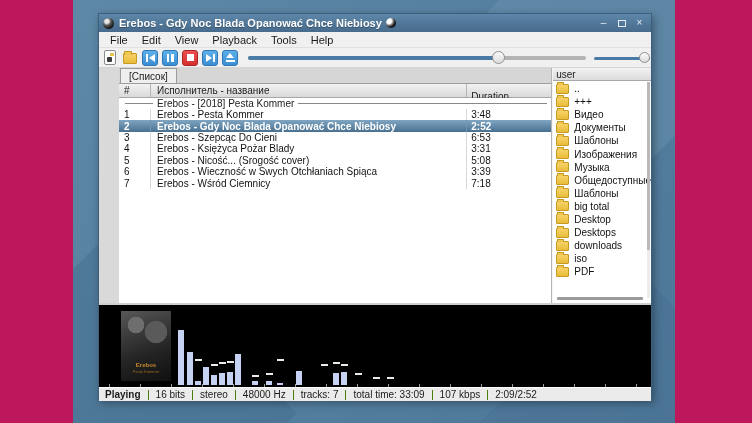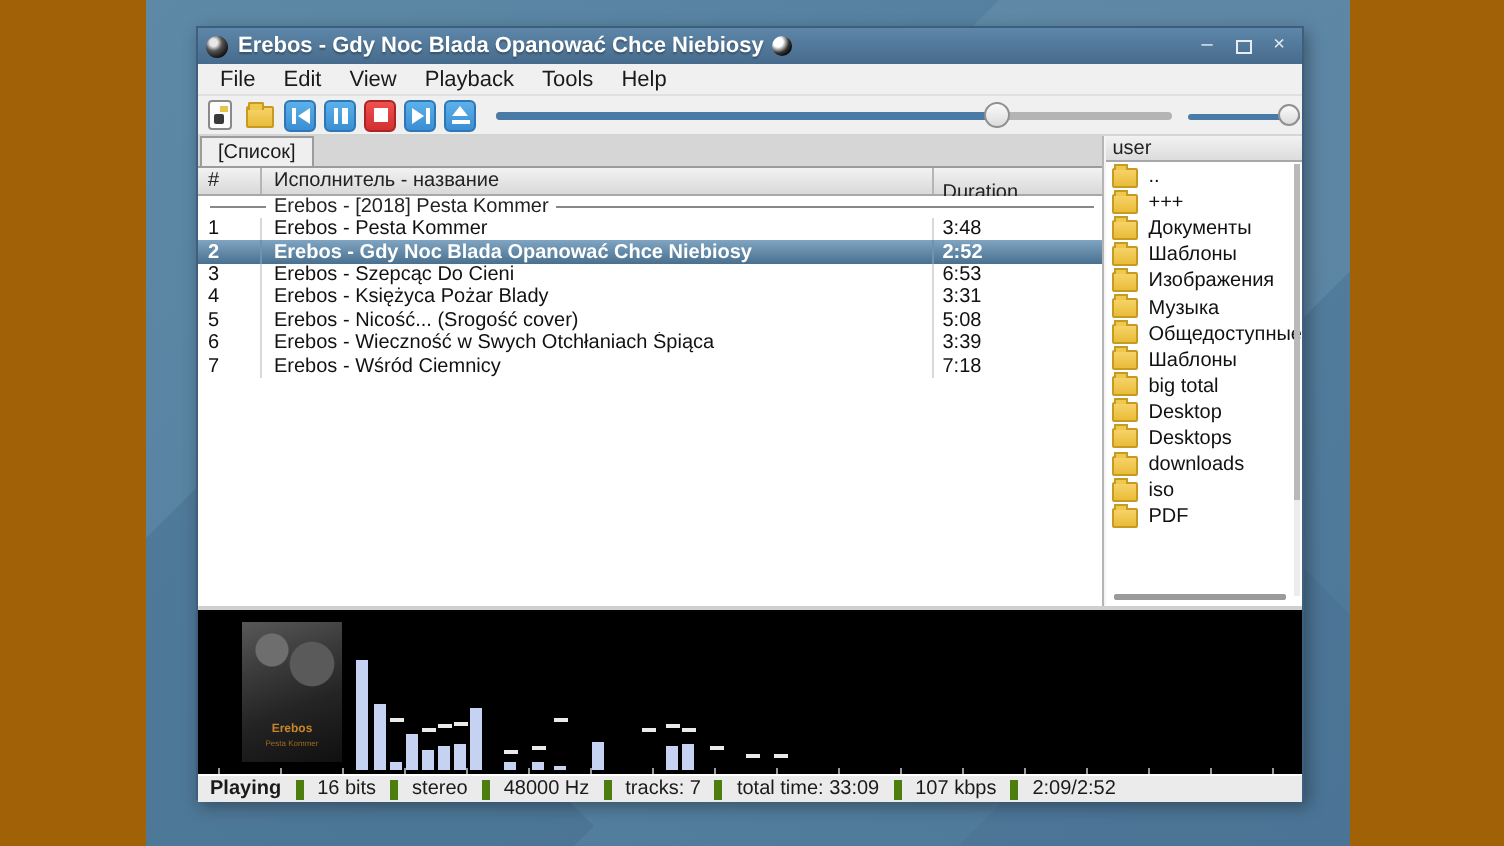--- a/index.html
+++ b/index.html
@@ -1,18 +1,18 @@
 <!DOCTYPE html>
 <html><head>
 <meta charset="utf-8">
 <style>
   * { margin:0; padding:0; box-sizing:border-box; }
   html,body { width:752px; height:423px; background:#000; overflow:hidden;
               font-family:"Liberation Sans", sans-serif; }
-  #stage { position:relative; width:752px; height:423px; background:#a16207; }
+  #stage { position:relative; width:752px; height:423px; background:#be185d; }
 
   
   #desktop { position:absolute; left:73px; top:0; width:602px; height:423px;
              background:linear-gradient(135deg,#5d88a6 0%, #55809f 45%, #4e7798 100%); overflow:hidden; }
   .wp-shape { position:absolute; }
   .wp1 { right:-60px; top:-80px; width:220px; height:220px; background:#6a93af; opacity:.45;
          transform:rotate(45deg); }
   .wp2 { left:-90px; bottom:-120px; width:260px; height:260px; background:#3f6787; opacity:.35;
          transform:rotate(45deg); }
   .wp3 { right:-70px; bottom:-110px; width:220px; height:220px; background:#446e8e; opacity:.35;
@@ -80,21 +80,21 @@
                background:linear-gradient(#fafafa,#dcdcdc); border:1px solid #909090; }
   .vol-wrap { position:relative; height:100%; flex:0 0 56px; margin-left:8px; }
   .vol-track { position:absolute; top:9px; left:0; width:100%; height:3px; border-radius:2px; background:#4a7ba6; }
   .vol-handle { top:4px; width:11px; height:11px; }
   .vol-icon { margin-left:4px; margin-top:1px; }
 
   
   .content { flex:0 0 235px; display:flex; background:#d9d9d9; overflow:hidden; }
 
   
-  .pl-panel { width:460px; display:flex; flex-direction:column; border-right:1px solid #b5b5b5; }
+  .pl-panel { width:460px; display:flex; flex-direction:column; border-right:1px solid #b5b5b5;padding-left:20px; }
   .tabstrip { height:16px; background:#d6d6d6; display:flex; align-items:flex-end; border-bottom:1px solid #9c9c9c; }
   .tab-active { height:15px; background:#efefef; border:1px solid #9c9c9c; border-bottom:none;
                 font-size:10px; color:#1a1a1a; padding:0 8px; display:flex; align-items:center; margin-left:1px; }
   .pl-header { height:14px; background:linear-gradient(#f2f2f2,#d9d9d9); border-bottom:1px solid #a8a8a8;
                display:flex; font-size:10px; color:#222; }
   .pl-header .c-num { width:32px; padding-left:5px; border-right:1px solid #b5b5b5; display:flex; align-items:center; }
   .pl-header .c-title { flex:1; padding-left:6px; border-right:1px solid #b5b5b5; display:flex; align-items:center; }
   .pl-header .c-dur { width:84px; padding-left:4px; display:flex; align-items:center;margin-top:12px; }
   .pl-body { flex:1; background:#fff; overflow:hidden; font-size:10px; color:#111; }
   .group-row { height:11px; display:flex; align-items:center; padding:0 2px; color:#222; }
@@ -135,21 +135,21 @@
                padding-bottom:7px; }
   .art-title { color:#c8862a; font-size:6px; font-weight:bold; line-height:7px; }
   .art-sub   { color:#a06a1e; font-size:4px; line-height:5px; }
   .sp-bar  { position:absolute; bottom:2px; width:6px; background:#c5d2f2; }
   .sp-peak { position:absolute; width:7px; height:2px; background:#eaeaea; }
   .sp-tick { position:absolute; bottom:0; width:1px; height:3px; background:#9a9a9a; }
 
   
   .statusbar { flex:0 0 14px; background:#ebebeb; border-top:1px solid #fff; display:flex; align-items:center;
                font-size:10px; color:#1a1a1a; padding-left:4px; }
-  .sb-seg { padding:0 7px; border-right:4px solid #4d7c0f; height:10px; display:flex; align-items:center;
+  .sb-seg { padding:0 7px; border-right:1px solid #4d7c0f; height:10px; display:flex; align-items:center;
             white-space:nowrap; }
   .sb-seg:first-child { font-weight:bold; padding-left:2px; }
   .sb-seg:last-child { border-right:none; }
 </style>
 </head>
 <body>
 
 <div id="stage">
   <div id="desktop">
     <div class="wp-shape wp1"></div>
@@ -286,20 +286,24 @@
       <div class="fb-panel">
         <div class="fb-header">user</div>
         <div class="fb-list" id="fb-list">
             <div class="fb-row">
               <div class="fb-ico"></div>
               <div>..</div>
             </div>
             <div class="fb-row">
               <div class="fb-ico"></div>
               <div>+++</div>
+            </div>
+            <div class="fb-row">
+              <div class="fb-ico"></div>
+              <div>Видео</div>
             </div>
             <div class="fb-row">
               <div class="fb-ico"></div>
               <div>Документы</div>
             </div>
             <div class="fb-row">
               <div class="fb-ico"></div>
               <div>Шаблоны</div>
             </div>
             <div class="fb-row">

